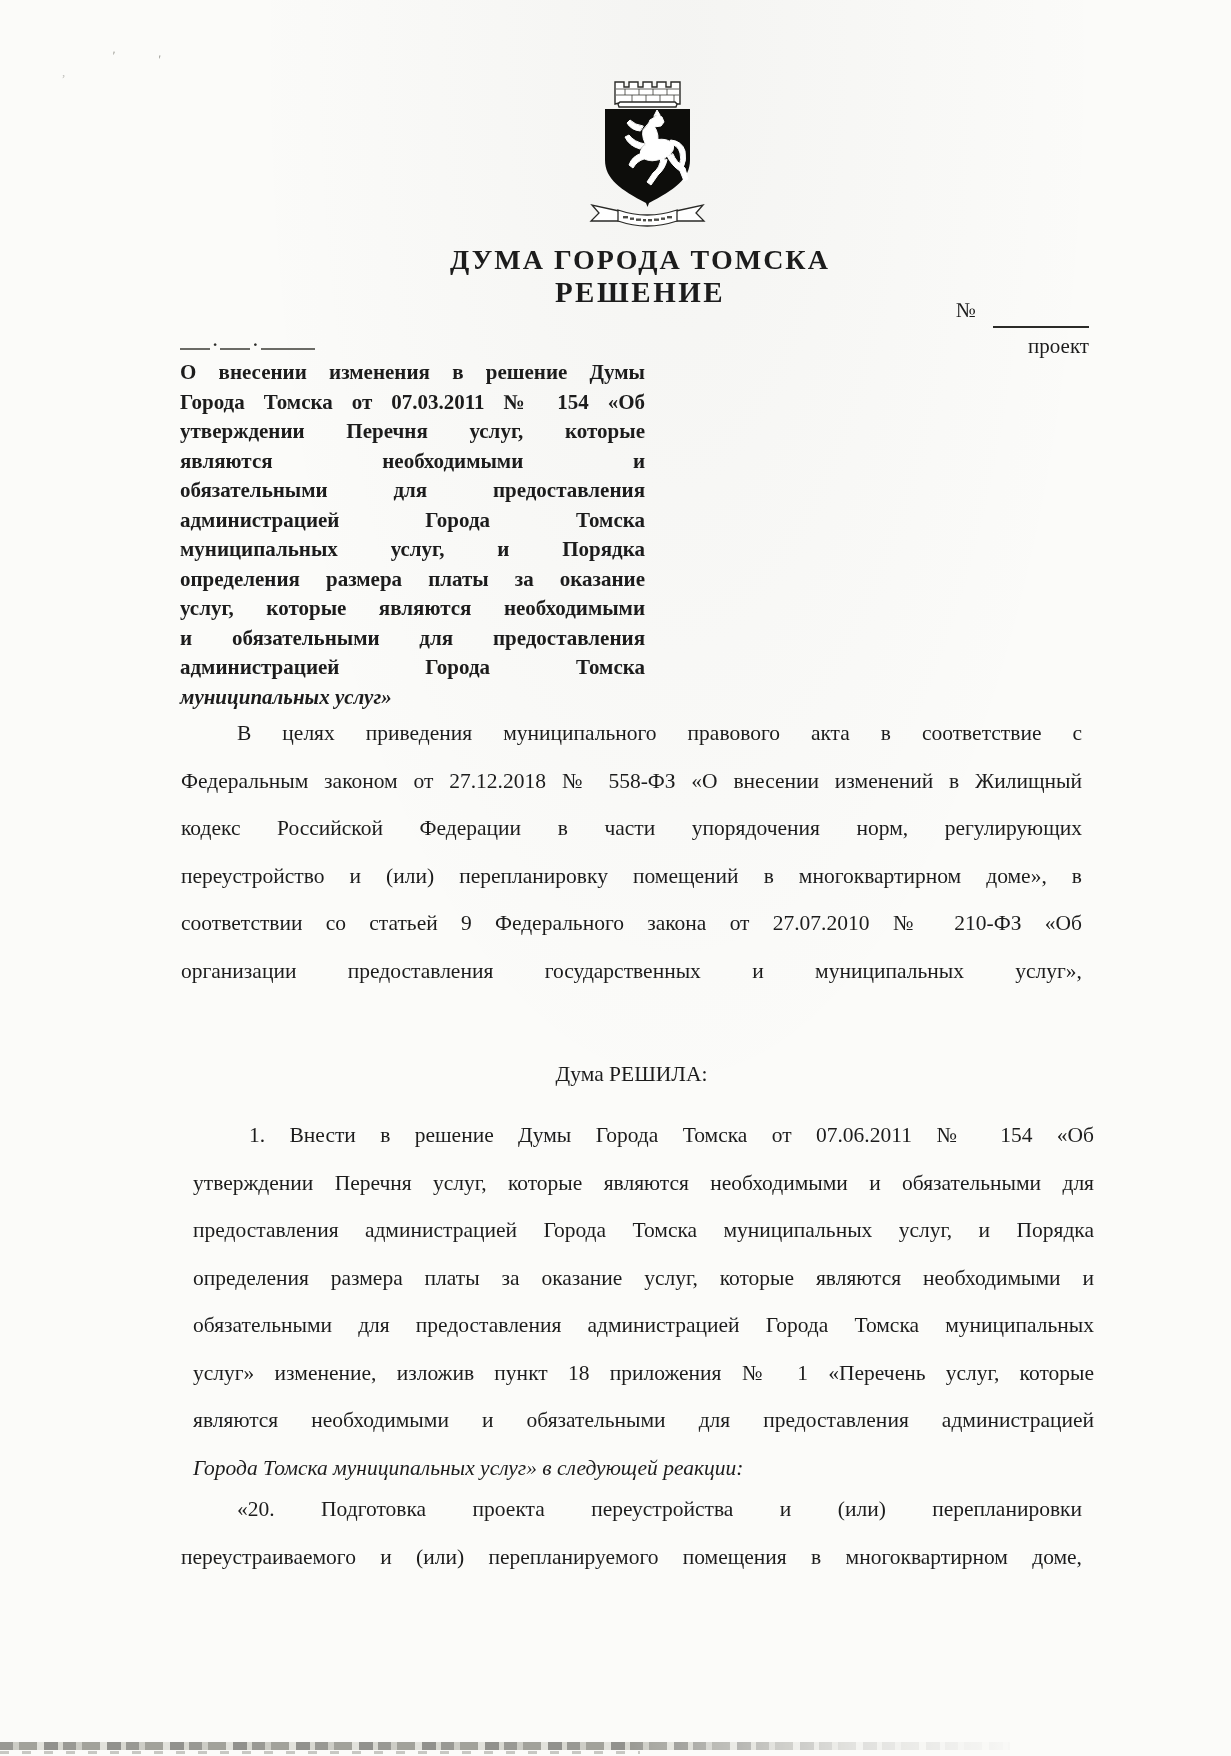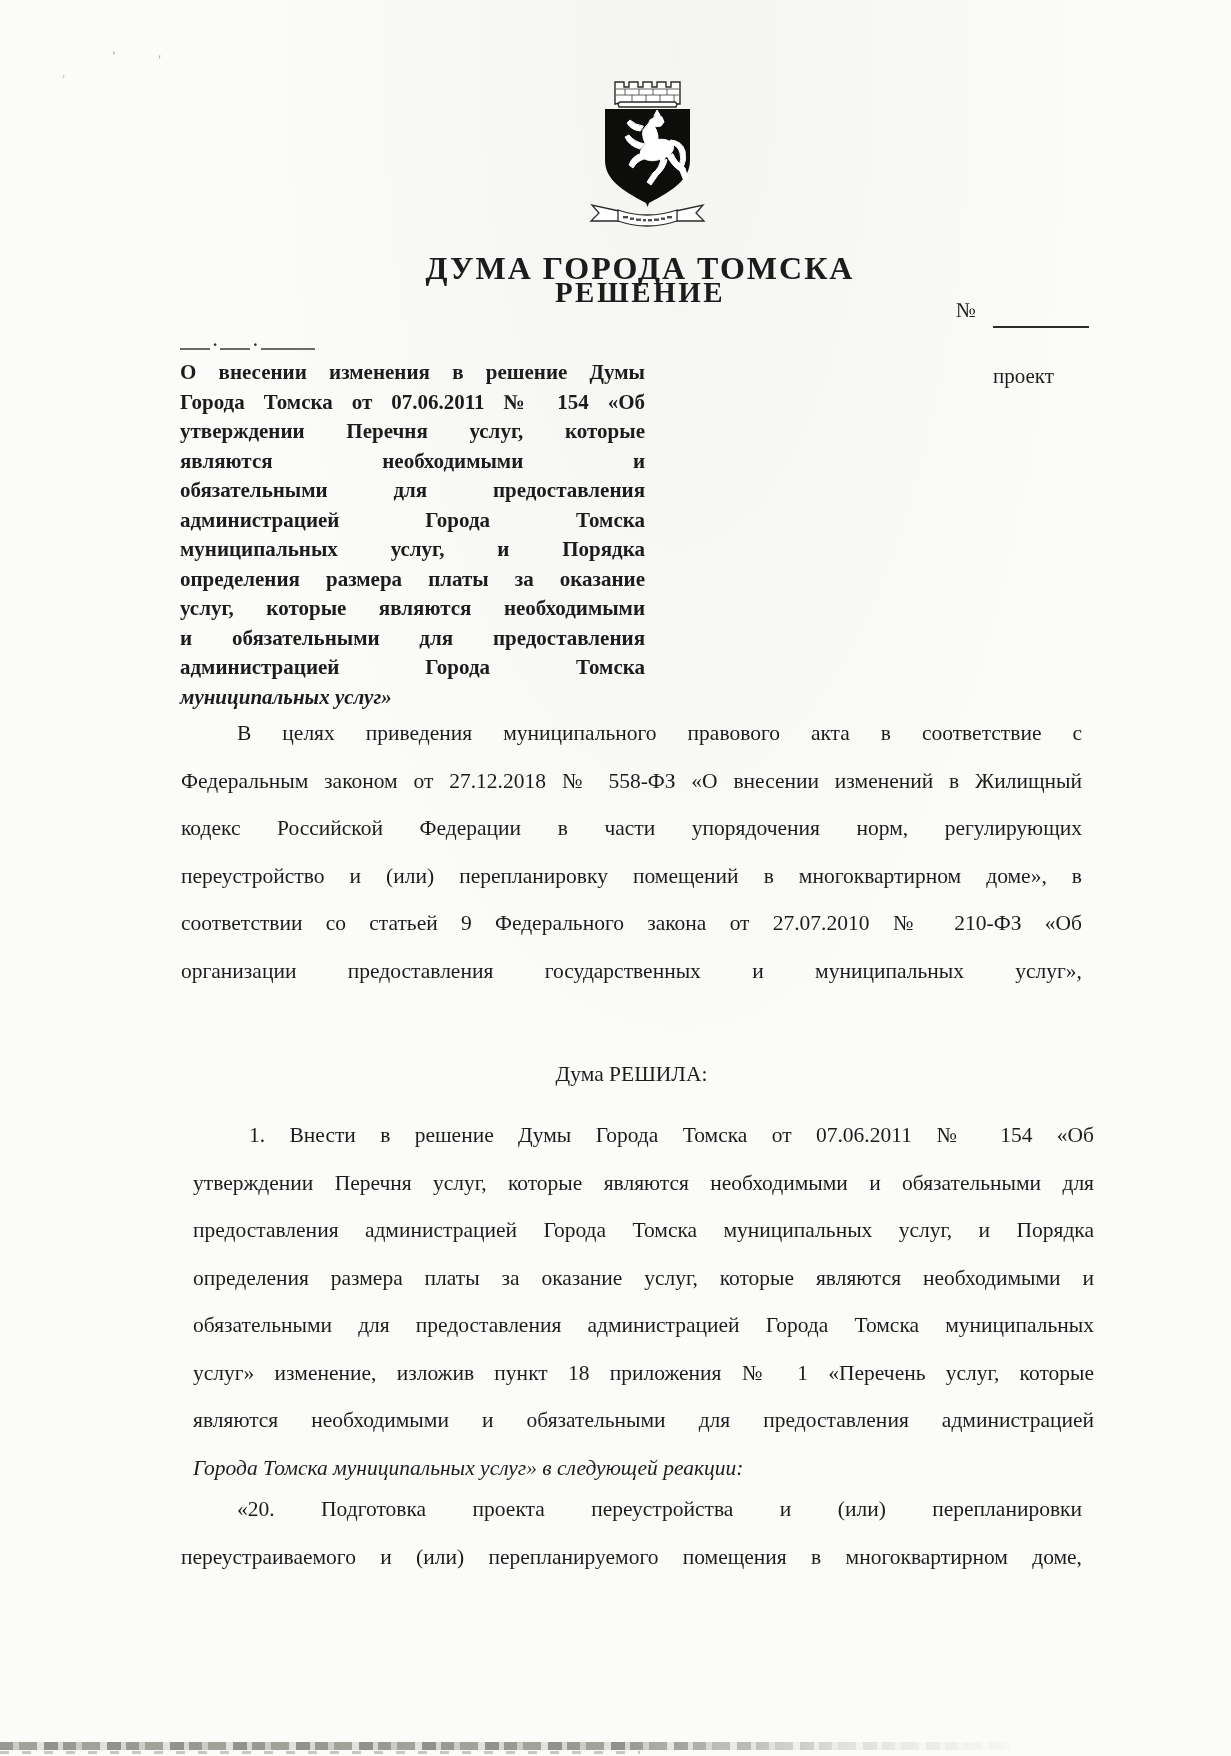--- a/index.html
+++ b/index.html
@@ -9,26 +9,26 @@
     margin:0 auto;
     background:#fbfbf9;
     background-image:radial-gradient(ellipse at 55% 3%, rgba(60,60,55,.035), transparent 45%);
     overflow:hidden;
     font-family:"Liberation Serif","DejaVu Serif",serif;
     color:#1c1c1c;
   }
   
   .emblem{position:absolute;left:562px;top:76px;width:170px;height:152px;}
   .center-col{position:absolute;left:49px;width:1182px;text-align:center;}
-  .org-name{top:250px;font-size:32px;font-weight:700;letter-spacing:2px;}
+  .org-name{top:244px;font-size:28px;font-weight:700;letter-spacing:2px;}
   .doc-type{top:276px;font-size:29px;font-weight:700;letter-spacing:2.5px;}
   
   .num-label{position:absolute;left:956px;top:298px;font-size:21px;}
   .num-line{position:absolute;left:993px;top:300px;width:96px;height:26px;border-bottom:2px solid #2b2b28;}
-  .draft-label{position:absolute;left:993px;top:334px;width:96px;text-align:left;font-size:21px;margin-top:30px;}
+  .draft-label{position:absolute;left:993px;top:334px;width:96px;text-align:right;font-size:21px;}
   .date-ph{position:absolute;left:180px;top:330px;height:24px;font-size:17px;color:#4a4a46;white-space:nowrap;}
   .dseg{display:inline-block;height:18px;border-bottom:2px solid #6b6b66;vertical-align:bottom;}
   .ddot{display:inline-block;margin:0 3px;color:#2e2e2b;font-weight:700;transform:translateY(1px);}
   
   .tblock{position:absolute;}
   .title-block{left:180px;top:358px;width:465px;font-size:21px;line-height:29.5px;font-weight:700;}
   .para{font-size:21.5px;}
   .para1{left:181px;top:710px;width:901px;line-height:47.5px;}
   .res-heading{left:181px;top:1062px;width:901px;text-align:center;font-size:21.5px;}
   .para2{left:181px;top:1112px;width:901px;line-height:47.5px;margin-left:12px;}
@@ -114,21 +114,21 @@
   <div class="center-col doc-type">РЕШЕНИЕ</div>
 
   <span class="num-label">№</span>
   <span class="num-line"></span>
   <div class="draft-label">проект</div>
 
   <div class="date-ph"><span class="dseg" style="width:30px"></span><span class="ddot">.</span><span class="dseg" style="width:30px"></span><span class="ddot">.</span><span class="dseg" style="width:54px"></span></div>
 
   <div class="tblock title-block last-left">
       <div class="jline first">О внесении изменения в решение Думы</div>
-      <div class="jline">Города Томска от 07.06.2011 № 154 «Об</div>
+      <div class="jline">Города Томска от 07.03.2011 № 154 «Об</div>
       <div class="jline">утверждении Перечня услуг, которые</div>
       <div class="jline">являются необходимыми и</div>
       <div class="jline">обязательными для предоставления</div>
       <div class="jline">администрацией Города Томска</div>
       <div class="jline">муниципальных услуг, и Порядка</div>
       <div class="jline">определения размера платы за оказание</div>
       <div class="jline">услуг, которые являются необходимыми</div>
       <div class="jline">и обязательными для предоставления</div>
       <div class="jline">администрацией Города Томска</div>
       <div class="jline last">муниципальных услуг»</div>

